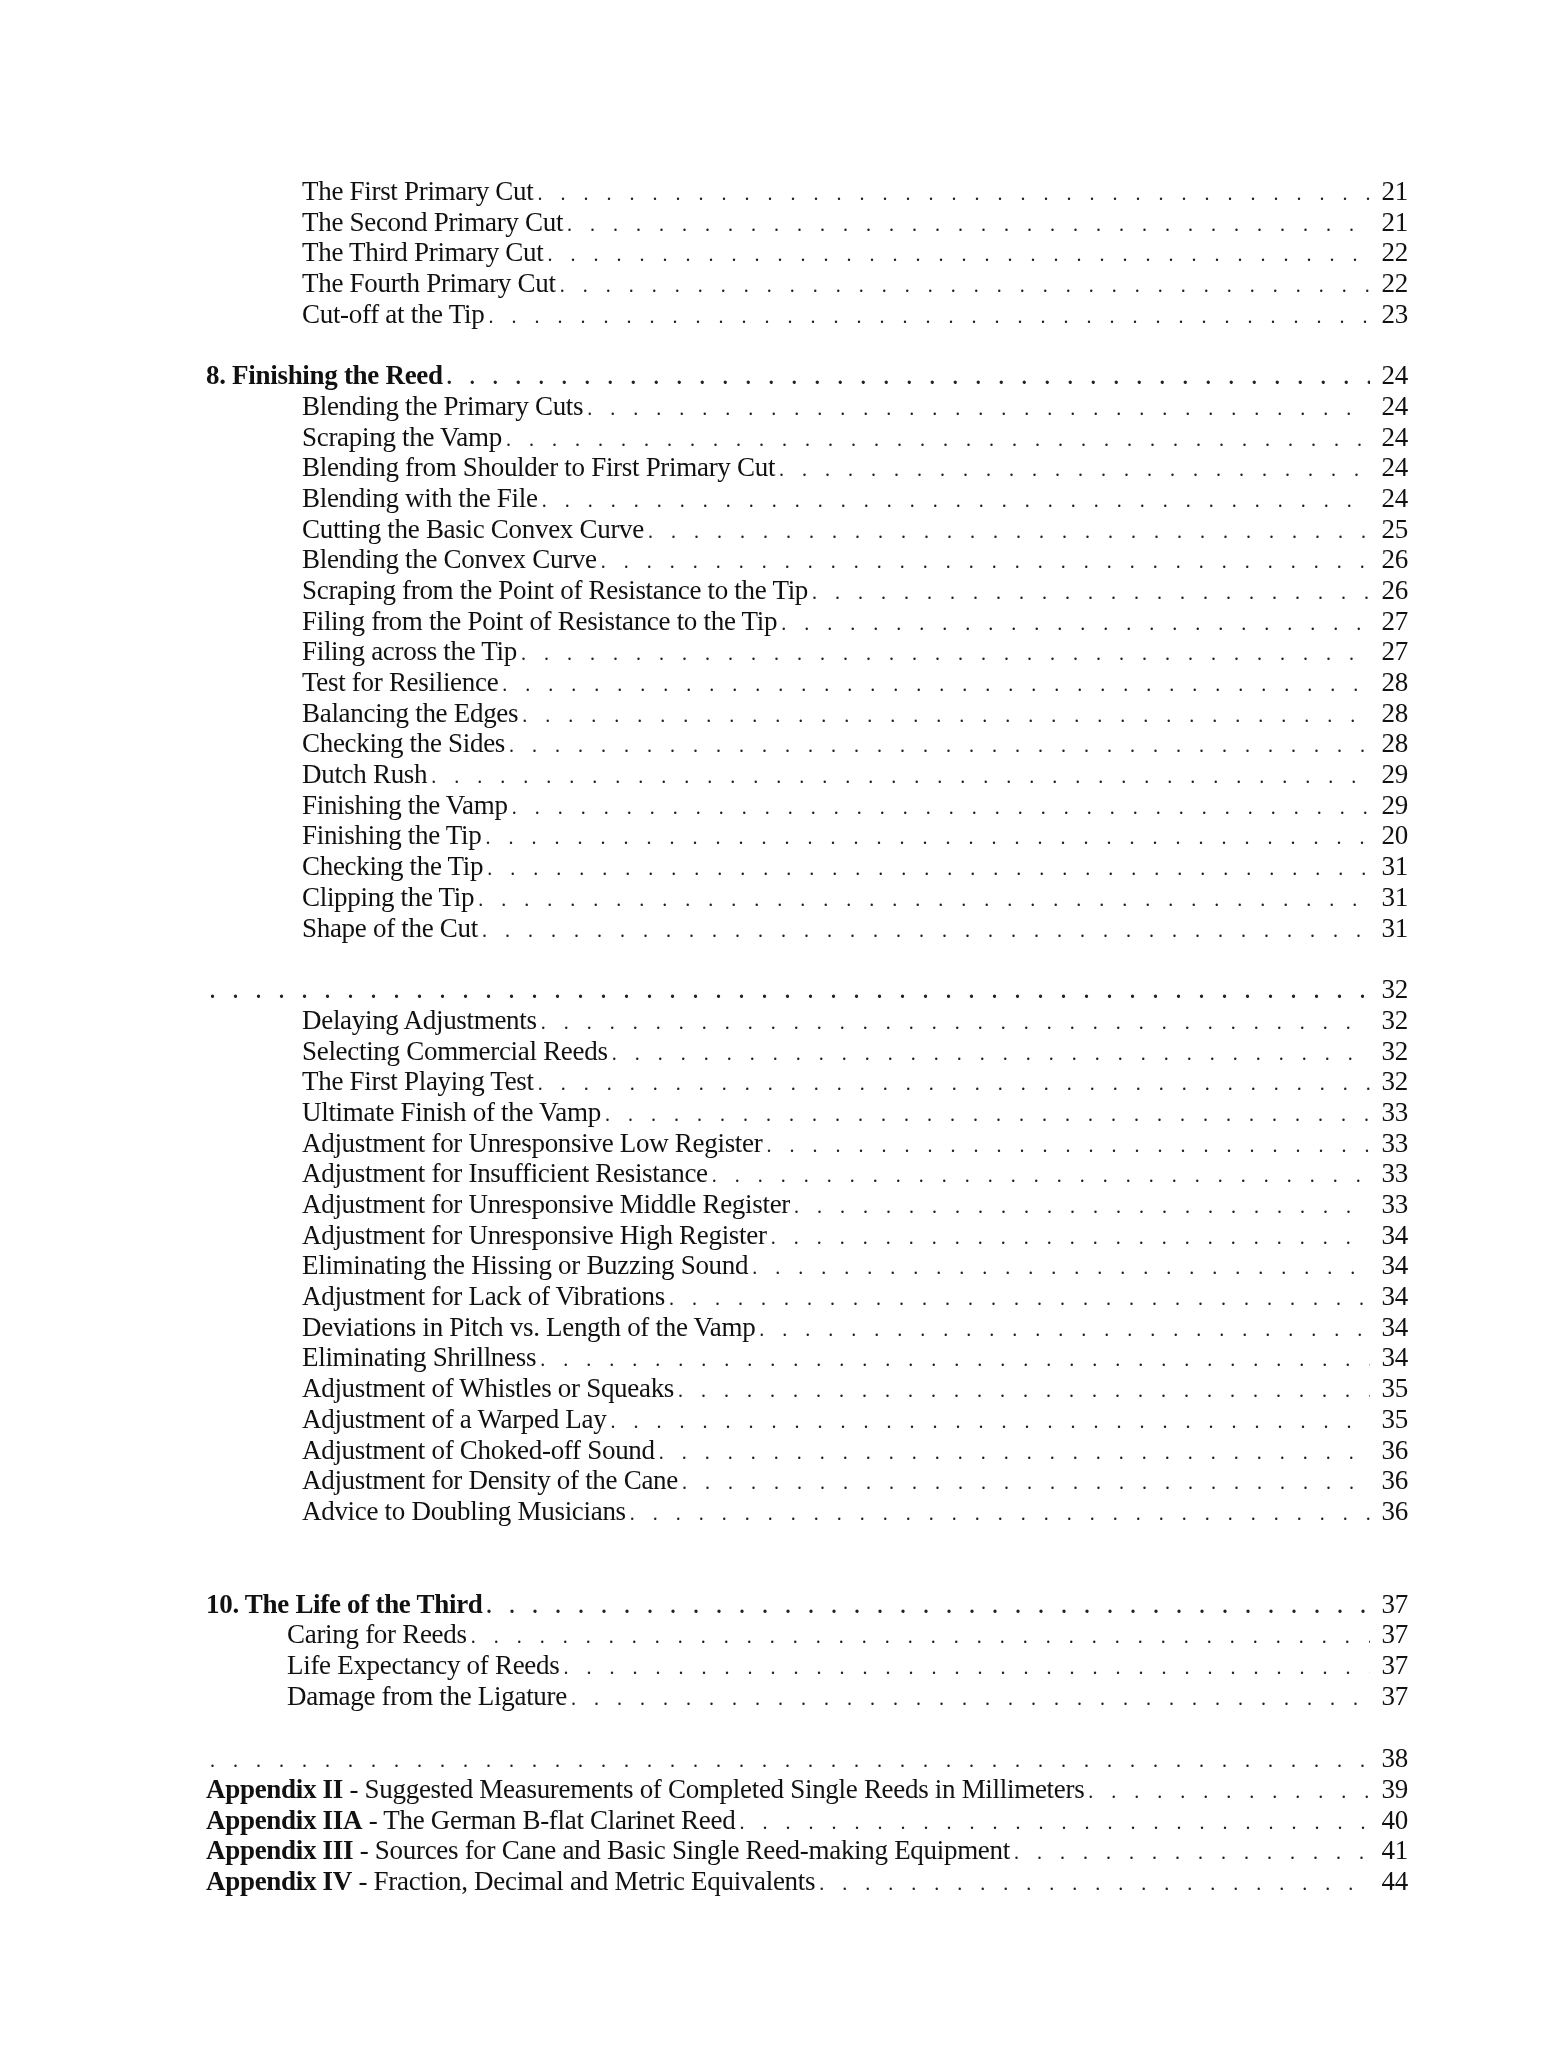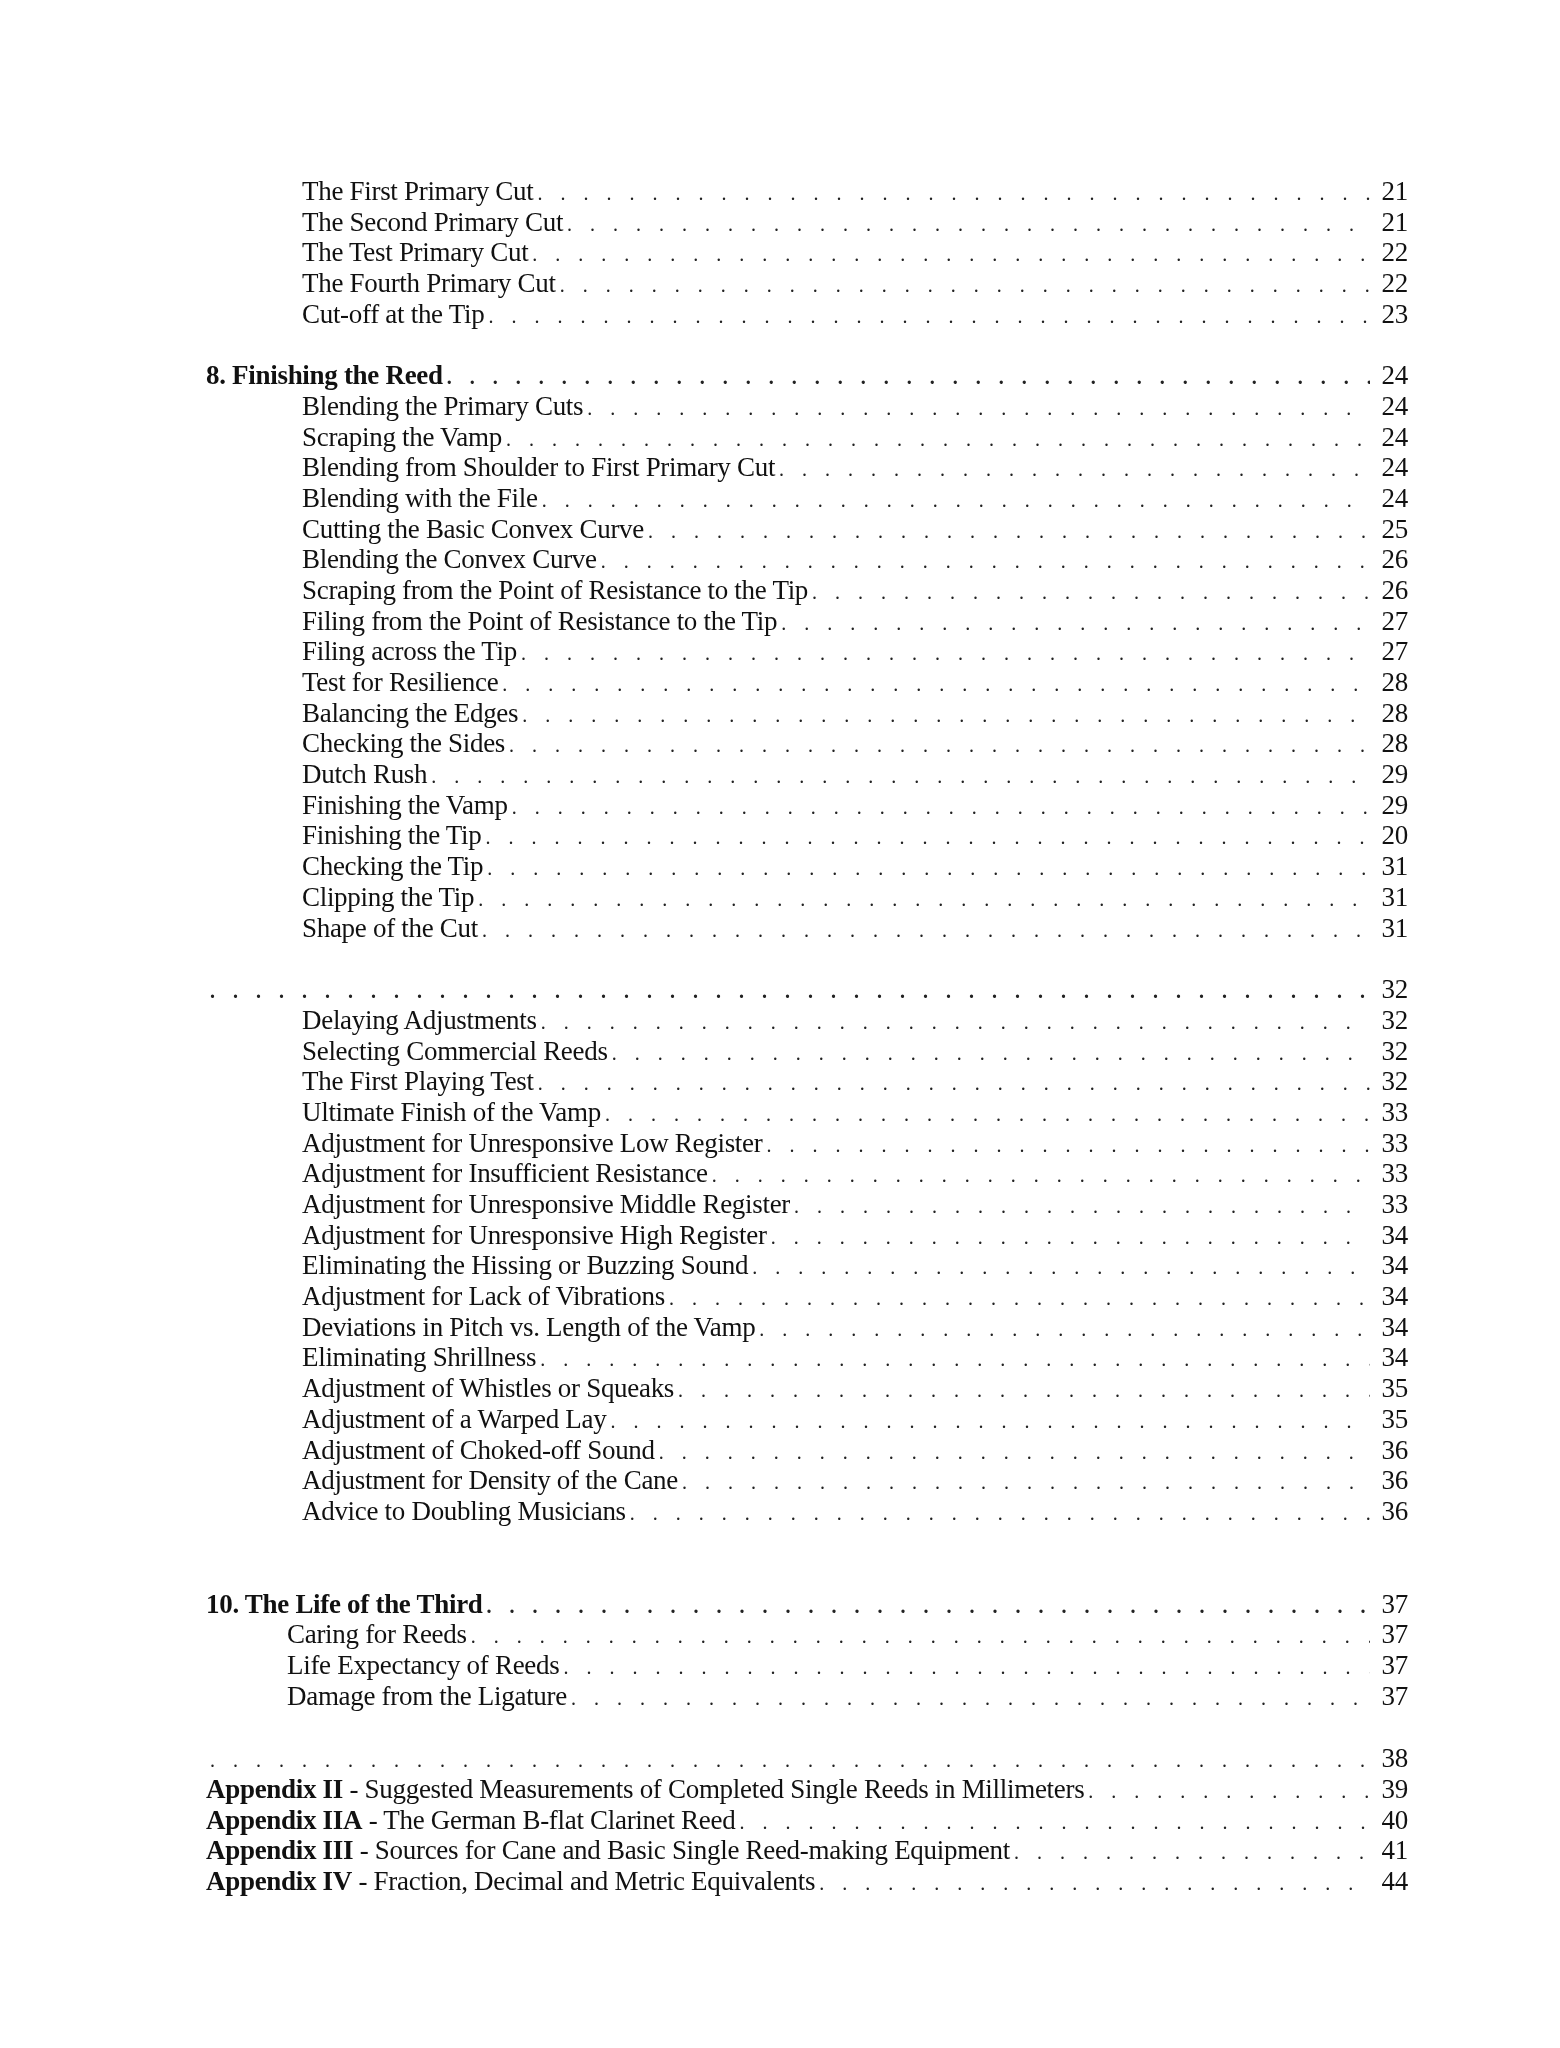--- a/index.html
+++ b/index.html
@@ -32,21 +32,21 @@
         <span class="label">The First Primary Cut</span>
         <span class="leader"></span>
         <span class="page">21</span>
       </div>
     <div class="row sub">
         <span class="label">The Second Primary Cut</span>
         <span class="leader"></span>
         <span class="page">21</span>
       </div>
     <div class="row sub">
-        <span class="label">The Test Primary Cut</span>
+        <span class="label">The Third Primary Cut</span>
         <span class="leader"></span>
         <span class="page">22</span>
       </div>
     <div class="row sub">
         <span class="label">The Fourth Primary Cut</span>
         <span class="leader"></span>
         <span class="page">22</span>
       </div>
     <div class="row sub">
         <span class="label">Cut-off at the Tip</span>

